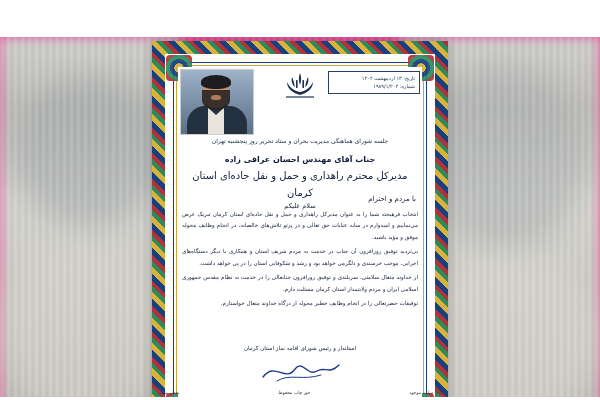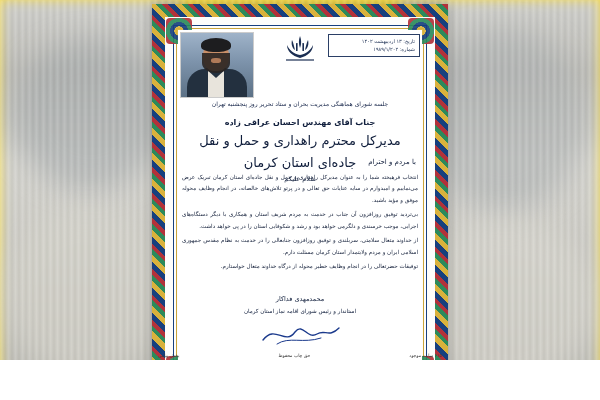--- a/index.html
+++ b/index.html
@@ -10,22 +10,23 @@
     width: 600px;
     height: 400px;
     background: #ffffff;
     font-family: "DejaVu Sans", sans-serif;
     overflow: hidden;
   }
   #stage {
     position: relative;
     width: 600px;
     height: 360px;
-    background: #fde047;
+    background: #ec4899;
     overflow: hidden;
+    margin-top: 37px;
   }
   
   .bg-left, .bg-right {
     position: absolute;
     top: 0;
     height: 400px;
     background: linear-gradient(180deg, #cfcfcb 0%, #bdbcb6 18%, #d6d5cf 40%, #c9c8c2 66%, #b9b8b1 100%);
     filter: blur(6px);
   }
   .bg-left { left: 0; width: 180px; }
@@ -216,21 +217,21 @@
   .salutation {
     position: absolute;
     top: 86px;
     left: 0; right: 0;
     text-align: center;
     font-size: 8px;
     font-weight: bold;
     color: #0f1d3b;
     line-height: 1.7;
   }
-  .salutation .line2 { font-size: 13px; font-weight: normal; }
+  .salutation .line2 { font-size: 10px; font-weight: normal; }
   .salutation .line3 { font-size: 6.5px; font-weight: normal; }
 
   .greeting {
     position: absolute;
     top: 128px;
     right: 6px;
     font-size: 7px;
     color: #0f1d3b;
   }
 
@@ -344,21 +345,20 @@
       <div class="greeting">با مردم و احترام</div>
 
       <div class="body-text">
         <p>انتخاب فرهیخته شما را به عنوان مدیرکل راهداری و حمل و نقل جاده‌ای استان کرمان تبریک عرض می‌نماییم و امیدوارم در سایه عنایات حق تعالی و در پرتو تلاش‌های خالصانه، در انجام وظایف محوله موفق و مؤید باشید.</p>
         <p>بی‌تردید توفیق روزافزون آن جناب در خدمت به مردم شریف استان و همکاری با دیگر دستگاه‌های اجرایی، موجب خرسندی و دلگرمی خواهد بود و رشد و شکوفایی استان را در پی خواهد داشت.</p>
         <p>از خداوند متعال سلامتی، سربلندی و توفیق روزافزون جنابعالی را در خدمت به نظام مقدس جمهوری اسلامی ایران و مردم ولایتمدار استان کرمان مسئلت دارم.</p>
         <p>توفیقات حضرتعالی را در انجام وظایف خطیر محوله از درگاه خداوند متعال خواستارم.</p>
       </div>
 
       <div class="signer">
-        <div>محمدمهدی فداکار</div>
         <div class="role">استاندار و رئیس شورای اقامه نماز استان کرمان</div>
       </div>
 
       <div class="sig-mark">
         <svg width="90" height="28" viewBox="0 0 90 28" aria-hidden="true">
           <path d="M8 20 C20 4 30 26 40 12 C48 2 52 20 62 14 C70 9 74 18 84 8" stroke="#1b3a8c" stroke-width="1.4" fill="none" stroke-linecap="round"></path>
           <path d="M22 24 C34 16 48 24 66 18" stroke="#1b3a8c" stroke-width="1" fill="none" stroke-linecap="round"></path>
         </svg>
       </div>
 

